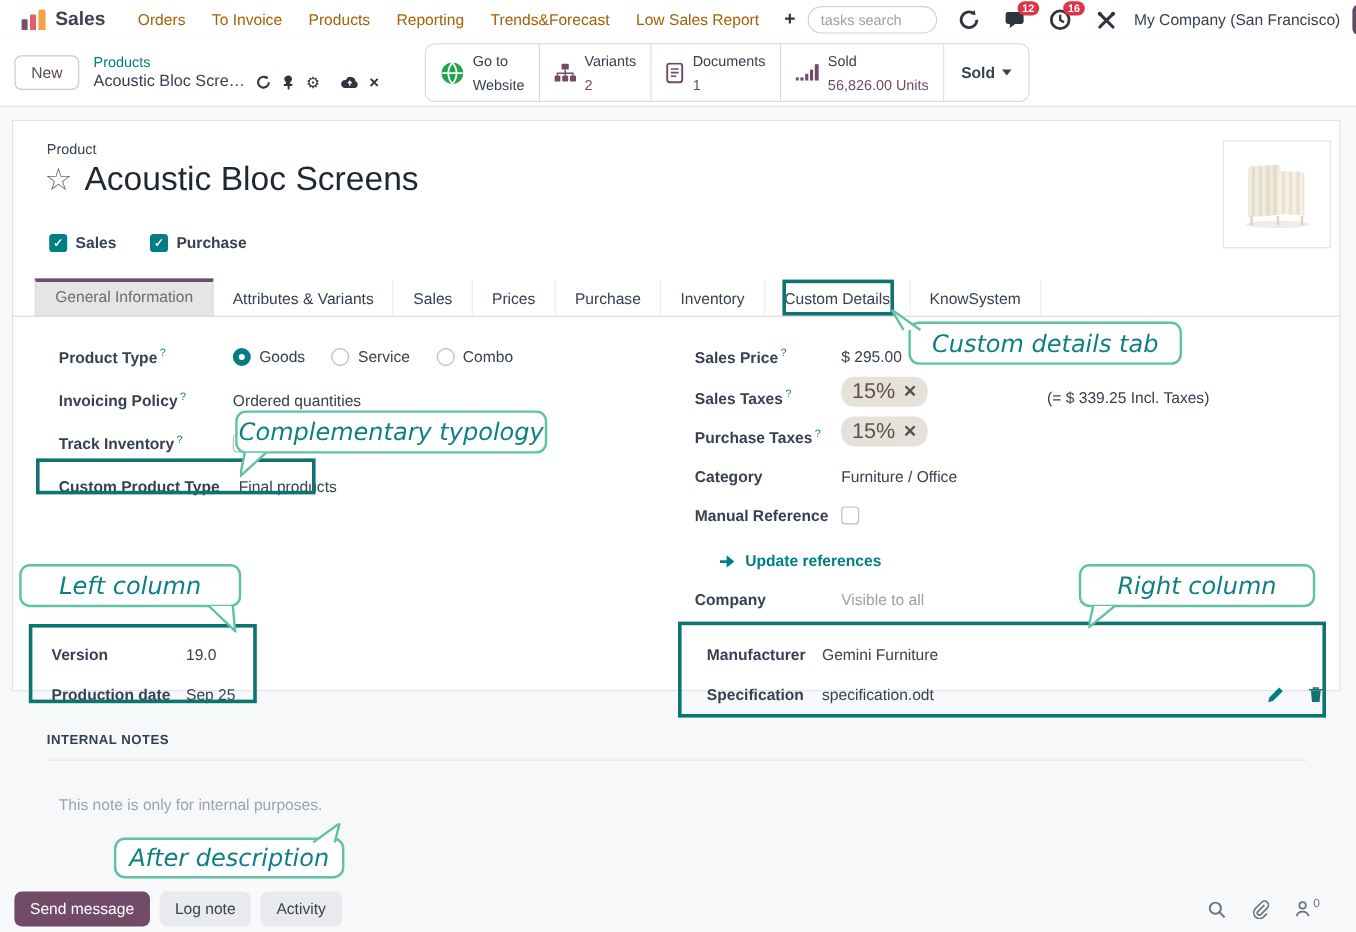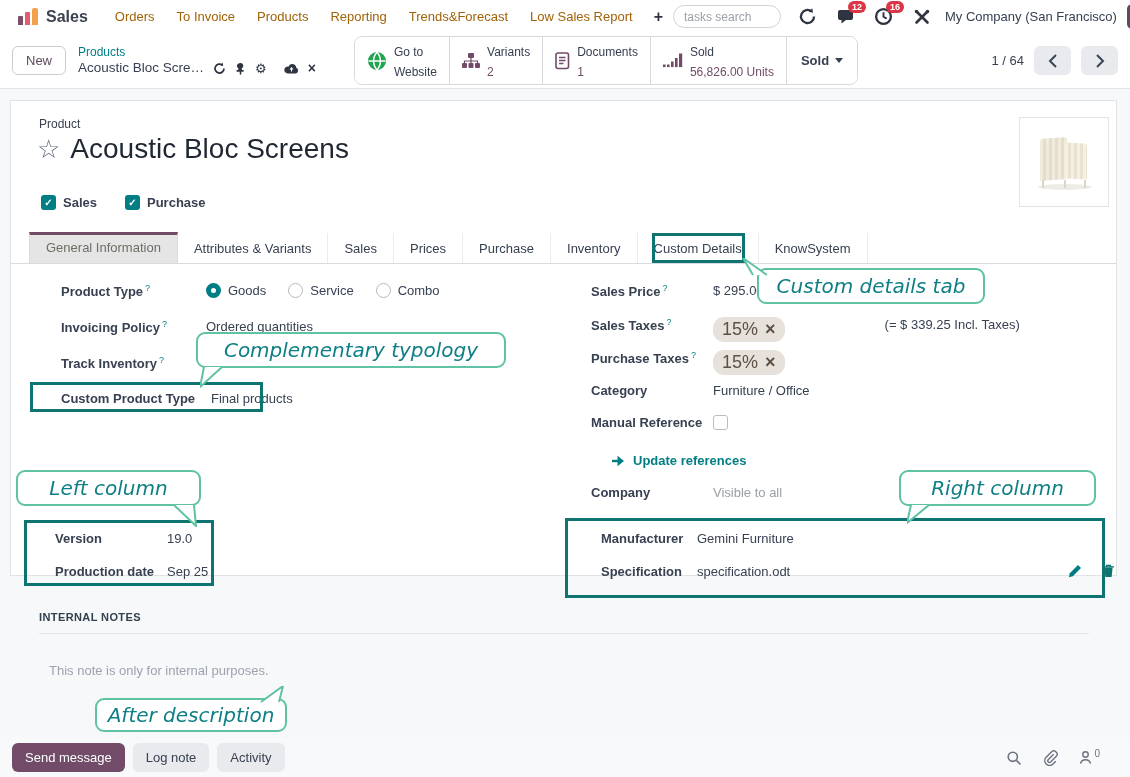--- a/index.html
+++ b/index.html
@@ -71,21 +71,21 @@
   .cb-checked { width:15px; height:15px; background:#017e84; border-radius:3px; color:#fff;
                 font-size:10px; font-weight:700; display:flex; align-items:center; justify-content:center; }
   .toggle-label { font-size:13px; font-weight:700; color:#374151; }
 
   .tabs { position:absolute; left:0; top:130px; width:100%; height:33px; border-bottom:1px solid #d9dbde;
           display:flex; align-items:flex-end; padding-left:18px; }
   .tab { padding:8px 16px 7px; font-size:13px; color:#374151; cursor:pointer; border-right:1px solid #ececec; }
   .tab.active { border:1px solid #d9dbde; border-top:3px solid #714b67; background:#e5e5e5; color:#6e6d66;
                 margin-bottom:-1px; padding:5px 16px 8px; }
 
-  .frow { position:absolute; display:flex; align-items:flex-start; font-size:13px; height:22px;margin-left:12px; }
+  .frow { position:absolute; display:flex; align-items:flex-end; font-size:13px; height:22px; }
   .frow .lbl { font-weight:600; color:#374151; flex:none; }
   .frow.l { left:38px; } .frow.l .lbl { width:145px; }
   .frow.r { left:568px; width:524px; } .frow.r .lbl { width:122px; }
   .frow.bx { left:32px; } .frow.bx .lbl { width:112px; }
   .frow.br { left:578px; width:514px; } .frow.br .lbl { width:96px; }
   .help { color:#017e84; font-size:9px; vertical-align:super; margin-left:2px; font-weight:400; }
   .val { color:#374151; }
   .val.placeholder { color:#9aa0a6; }
   .radio-group { display:flex; align-items:center; gap:22px; }
   .radio-opt { display:flex; align-items:center; gap:7px; cursor:pointer; }
@@ -260,33 +260,20 @@
           </svg>
         <span class="stat-text"><span class="stat-label">Sold</span><br>
         <span class="stat-value">56,826.00 Units</span></span>
       </div>
       <div class="more-btn">
         <span>Sold</span>
         <span class="caret"></span>
       </div>
     </div>
 
-    <div class="pager">
-      <span class="pager-text">1 / 64</span>
-      <span class="pg-btn">
-        <svg width="10" height="14" viewBox="0 0 10 14">
-            <path d="M8 1L2 7l6 6" stroke="#3a4454" stroke-width="2" fill="none"></path>
-          </svg>
-      </span>
-      <span class="pg-btn">
-        <svg width="10" height="14" viewBox="0 0 10 14">
-            <path d="M2 1l6 6-6 6" stroke="#3a4454" stroke-width="2" fill="none"></path>
-          </svg>
-      </span>
-    </div>
   </div>
 
   <div class="sheet">
     <div class="doc-type">Product</div>
     <div class="title-row">
       <span class="fav-star">☆</span>
       <span class="prod-title">Acoustic Bloc Screens</span>
     </div>
     <div class="toggles">
       <span class="toggle">
@@ -455,21 +442,21 @@
     <div class="ann-rect" style="left:565px;top:518px;width:540px;height:80px"></div>
 
     <div class="callout" style="left:757px;top:268px;width:228px;height:36px">
       <svg class="tail" style="left:-18px;top:-12px" width="28" height="20">
           <polygon points="2,0 26,17 12,17" fill="#fff"></polygon>
           <polyline points="26,17 2,0 12,17" fill="none" stroke="#5fc2a2" stroke-width="2"></polyline>
         </svg>
       <span>Custom details tab</span>
     </div>
 
-    <div class="callout" style="left:196px;top:332px;width:310px;height:36px">
+    <div class="callout" style="left:196px;top:342px;width:260px;height:36px">
       <svg class="tail" style="left:2px;top:33px" width="24" height="21">
           <polygon points="0,20 4,0 22,0" fill="#fff"></polygon>
           <polyline points="4,0 0,20 22,0" fill="none" stroke="#5fc2a2" stroke-width="2"></polyline>
         </svg>
       <span>Complementary typology</span>
     </div>
 
     <div class="callout" style="left:16px;top:470px;width:185px;height:36px">
       <svg class="tail" style="left:152px;top:33px" width="28" height="22">
           <polygon points="26,21 4,0 24,0" fill="#fff"></polygon>

